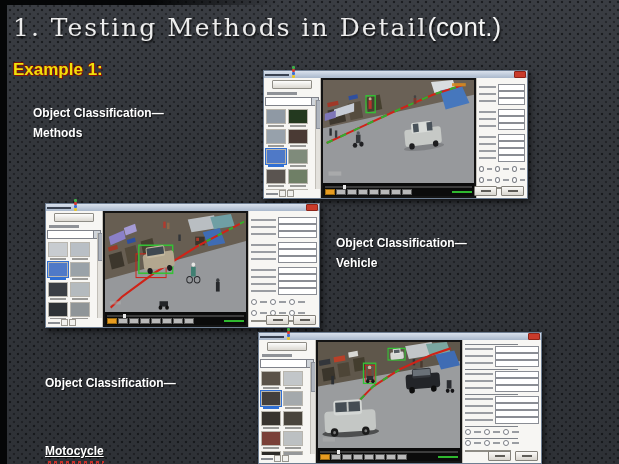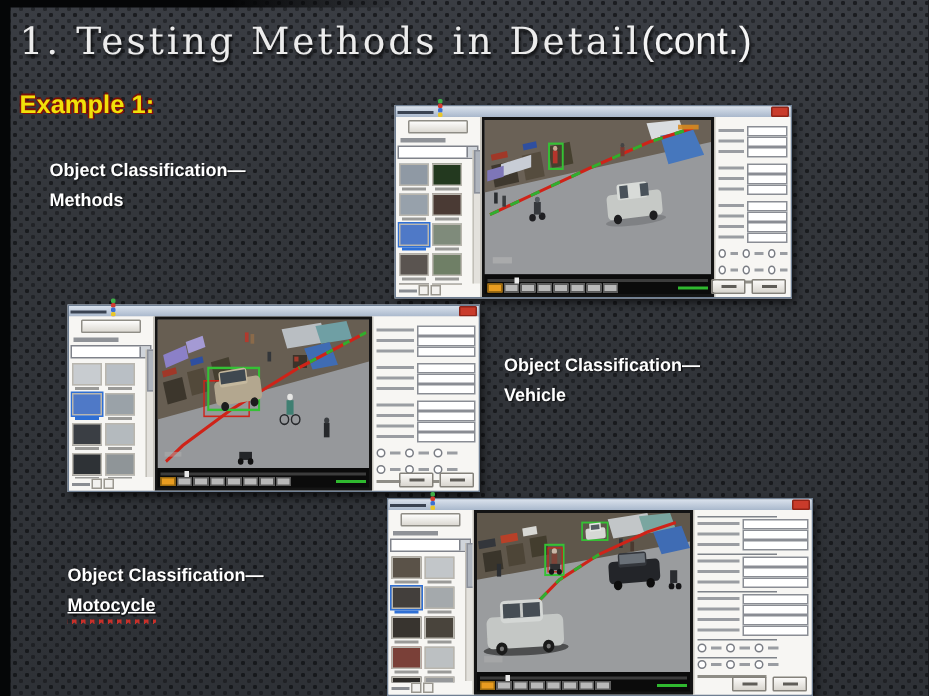--- a/index.html
+++ b/index.html
@@ -21,21 +21,21 @@
   .t-sans{font-family:"Liberation Sans",sans-serif;font-size:26px;color:#f4f4f4;
     text-shadow:1px 2px 2px rgba(0,0,0,.8);margin-top:25px;}
   .example{position:absolute;left:13px;top:60px;font-size:17px;font-weight:bold;
     color:#f0e10a;text-shadow:1px 1px 0 #8a1008,-1px 0 0 #8a1008,0 -1px 0 #7a1008;}
   .caption{position:absolute;color:#fff;font-weight:bold;font-size:12px;line-height:20px;
     text-shadow:1px 1px 1px rgba(0,0,0,.7);}
   #cap-person{left:33px;top:103px;}
   #cap-vehicle{left:336px;top:233px;}
   #cap-motocycle{left:45px;top:373px;}
   .u{text-decoration:underline;}
-  .squiggle{display:inline-block;}
+  .squiggle{display:inline-block;margin-top:48px;}
   .squiggle::after{content:"";display:block;height:3px;margin-top:0px;
     background:
       linear-gradient(45deg,transparent 64%,#c8302a 65%,#c8302a 100%) 0 0/6px 3px repeat-x,
       linear-gradient(-45deg,transparent 64%,#c8302a 65%,#c8302a 100%) 3px 0/6px 3px repeat-x;}
   
   .appwin{position:absolute;background:#efeee9;border:1px solid #6f7f93;
     box-shadow:2px 3px 6px rgba(0,0,0,.65);display:flex;flex-direction:column;}
   #win-person{left:263px;top:70px;width:263px;height:127px;}
   #win-vehicle{left:45px;top:203px;width:273px;height:123px;}
   #win-motocycle{left:258px;top:332px;width:282px;height:130px;}

